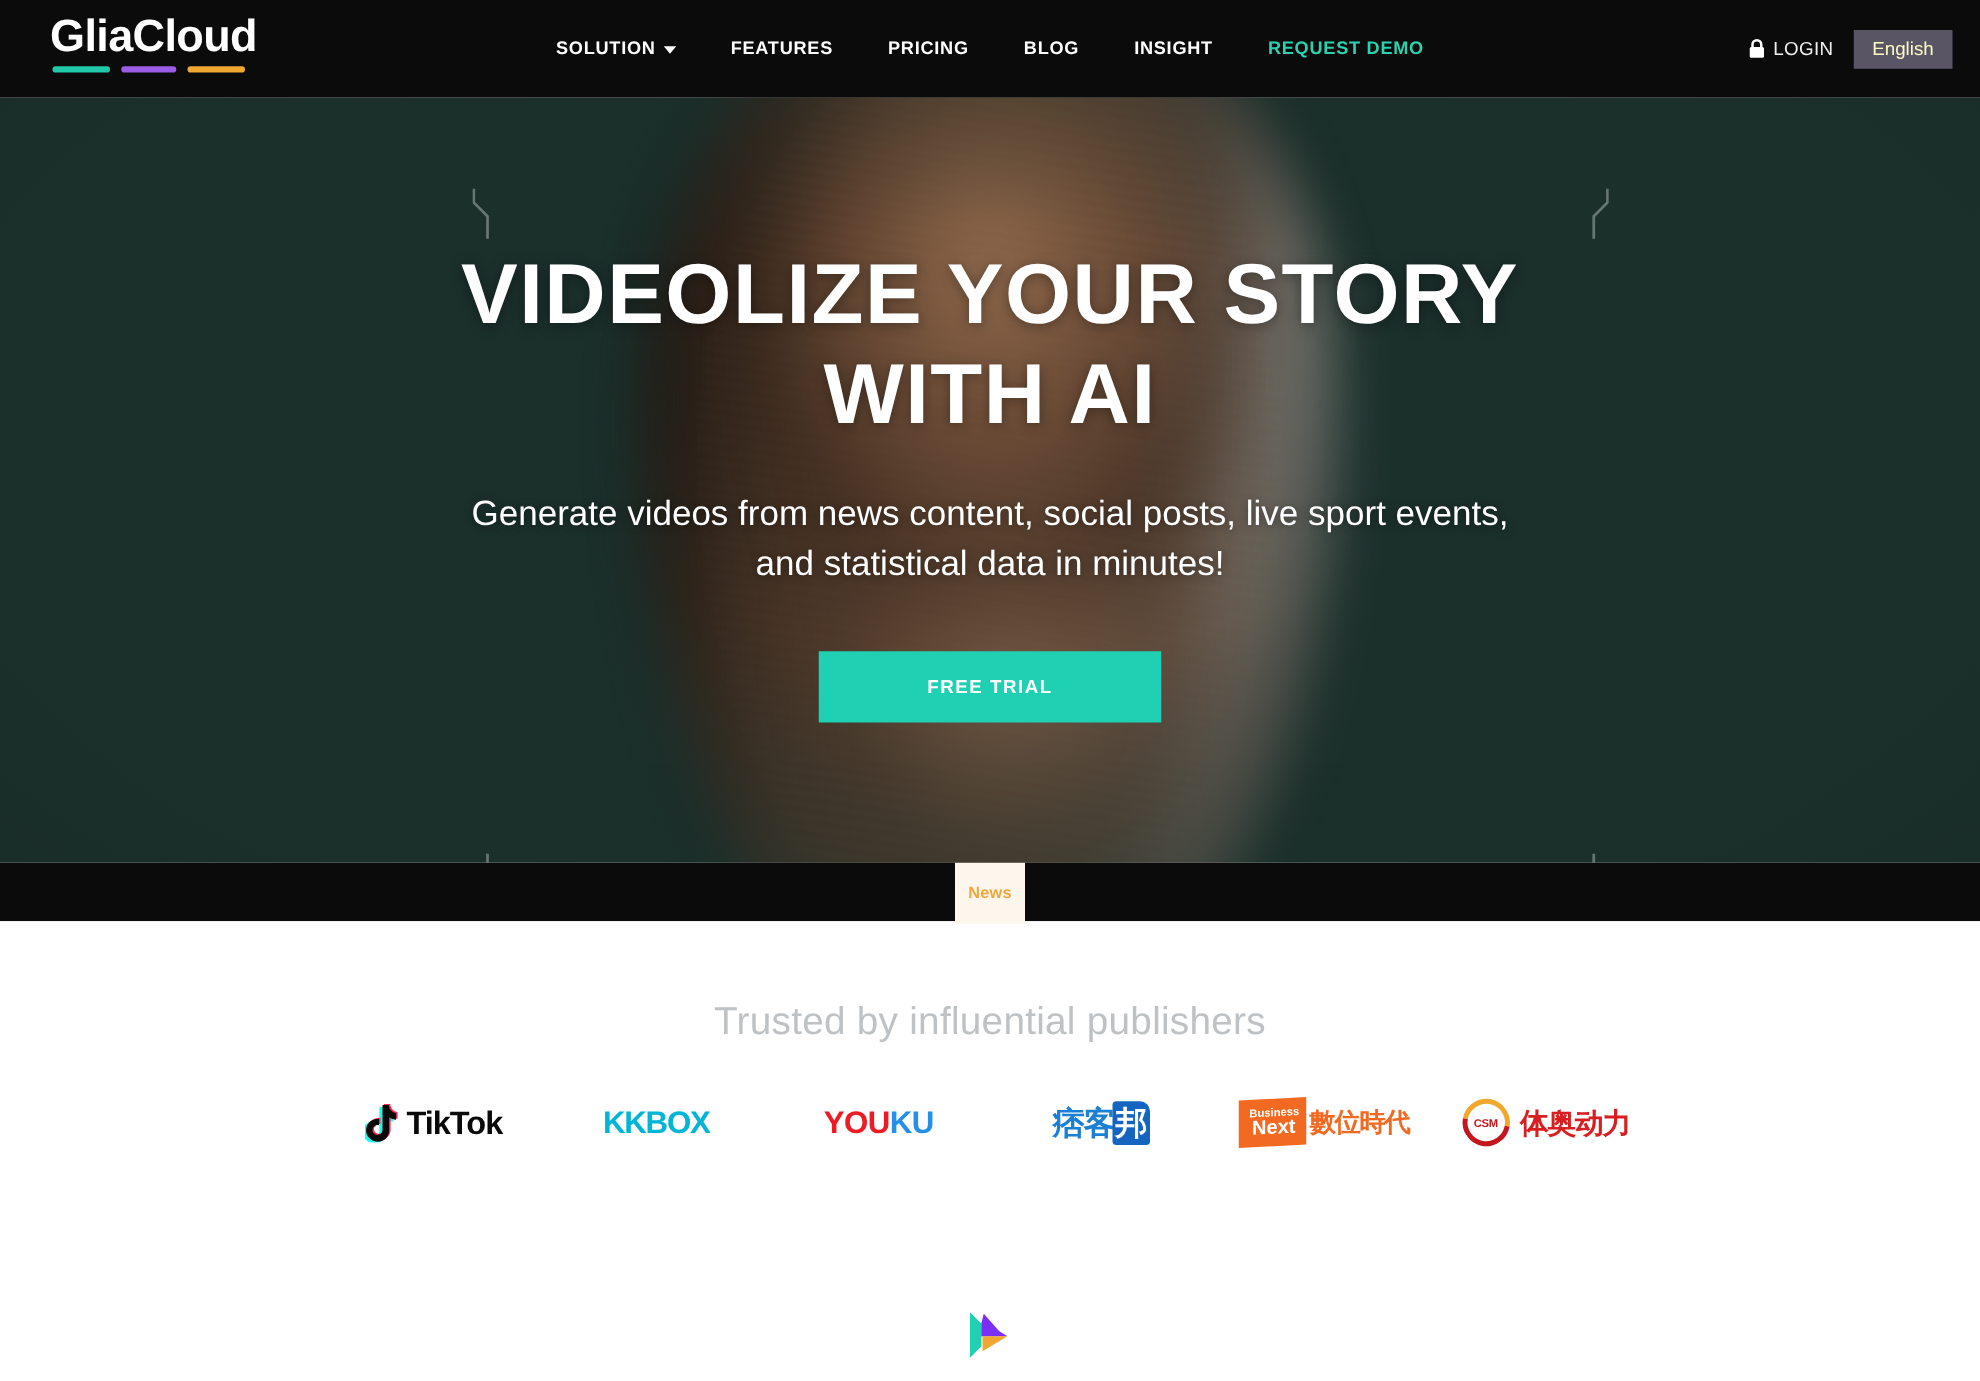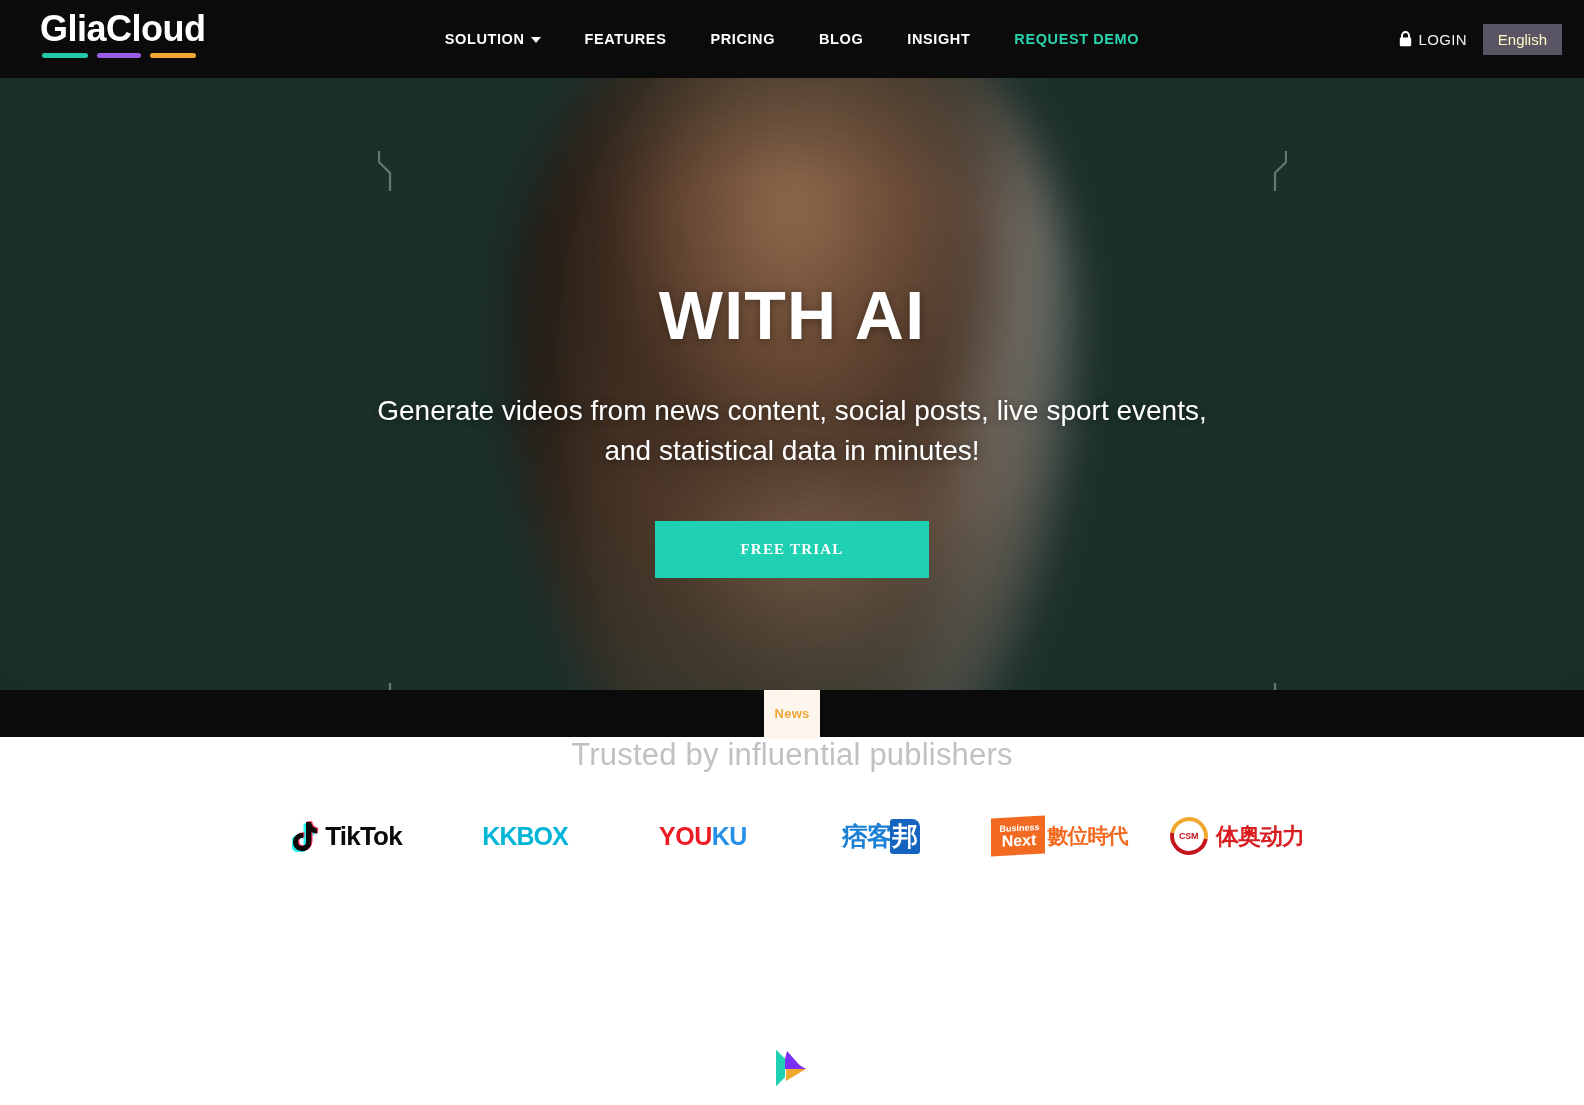--- a/index.html
+++ b/index.html
@@ -123,40 +123,40 @@
     line-height:1.42;
     text-shadow:0 1px 8px rgba(0,0,0,0.4);
   }
   .cta {
     margin-top:50px;
     display:inline-block;
     background:#1fd1b2; color:#ffffff;
     font-size:15px; font-weight:bold; letter-spacing:1.2px;
     padding:20px 0; width:274px; text-align:center;
     border:none; cursor:pointer;
-    font-family:Liberation Serif, serif;
+    font-family:Liberation Sans, sans-serif;
   }
 
   
   .newsbar {
     height:47px; background:#0b0b0b;
     display:flex; align-items:center; justify-content:center; gap:26px;
   }
   .news-badge {
     background:#fdf6ec; color:#f0a63c;
     font-size:13px; font-weight:bold;
     padding:18px 11px; letter-spacing:0.2px;
   }
   .news-link {
     color:#ffffff; font-size:16.5px; text-decoration:underline;
     cursor:pointer; font-weight:300;
   }
 
   
-  .trusted { background:#ffffff; text-align:center; }
+  .trusted { background:#ffffff; text-align:center; padding-top:62px; }
   .trusted-title {
     font-size:31px; color:#bfc2c4; font-weight:300; letter-spacing:0.2px;
   }
   .logos {
     margin-top:40px;
     display:flex; align-items:center; justify-content:center; gap:0;
   }
   .logo-cell {
     width:178px; display:flex; align-items:center; justify-content:center;
     height:46px;
@@ -271,21 +271,21 @@
   </svg>
   <svg class="brk brk-bl" width="22" height="42" viewBox="0 0 22 42">
     <path d="M12 1 L12 19 L1 30 L1 41" fill="none" stroke="#cfd8d4" stroke-width="2.2"></path>
   </svg>
   <svg class="brk brk-br" width="22" height="42" viewBox="0 0 22 42">
     <path d="M10 1 L10 19 L21 30 L21 41" fill="none" stroke="#cfd8d4" stroke-width="2.2"></path>
   </svg>
 
   <div class="hero-inner">
     <h1 class="headline">
-      <br>
+      <span>VIDEOLIZE YOUR STORY</span><br>
       <span>WITH AI</span>
     </h1>
     <p class="subhead">
       <span>Generate videos from news content, social posts, live sport events,</span><br>
       <span>and statistical data in minutes!</span>
     </p>
     <button class="cta">FREE TRIAL</button>
   </div>
 </section>
 

